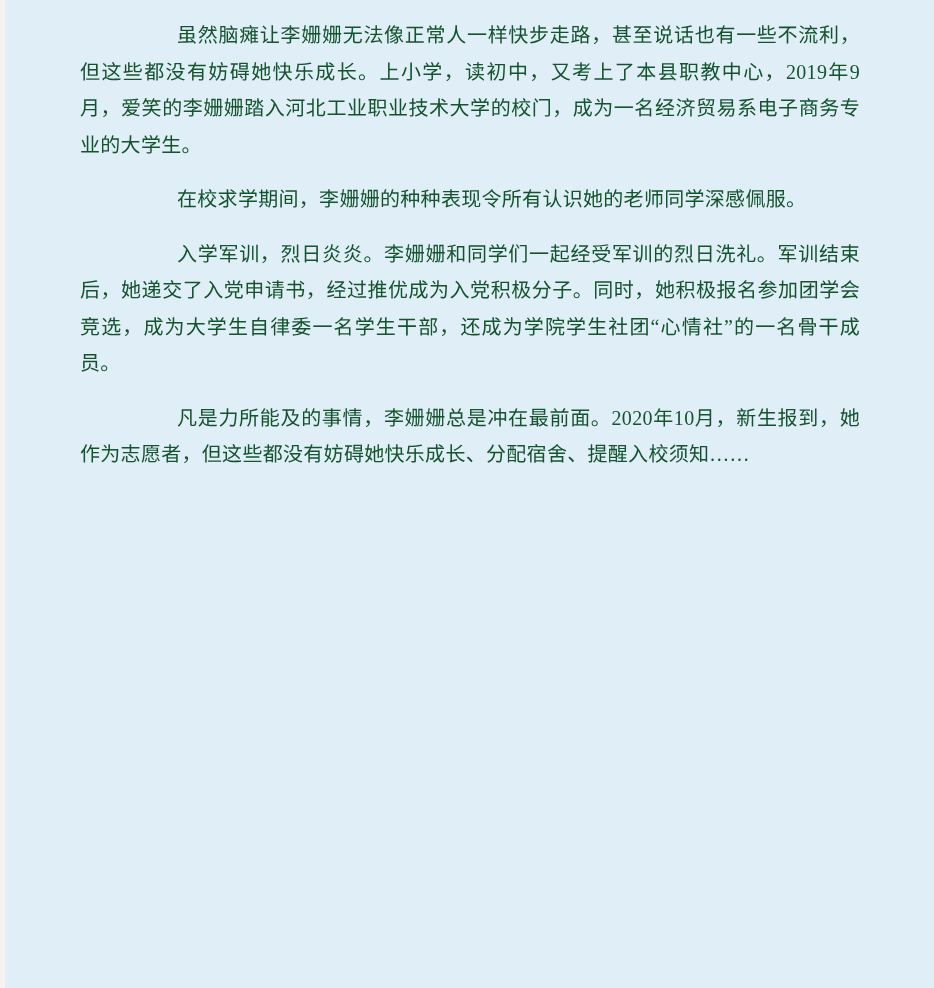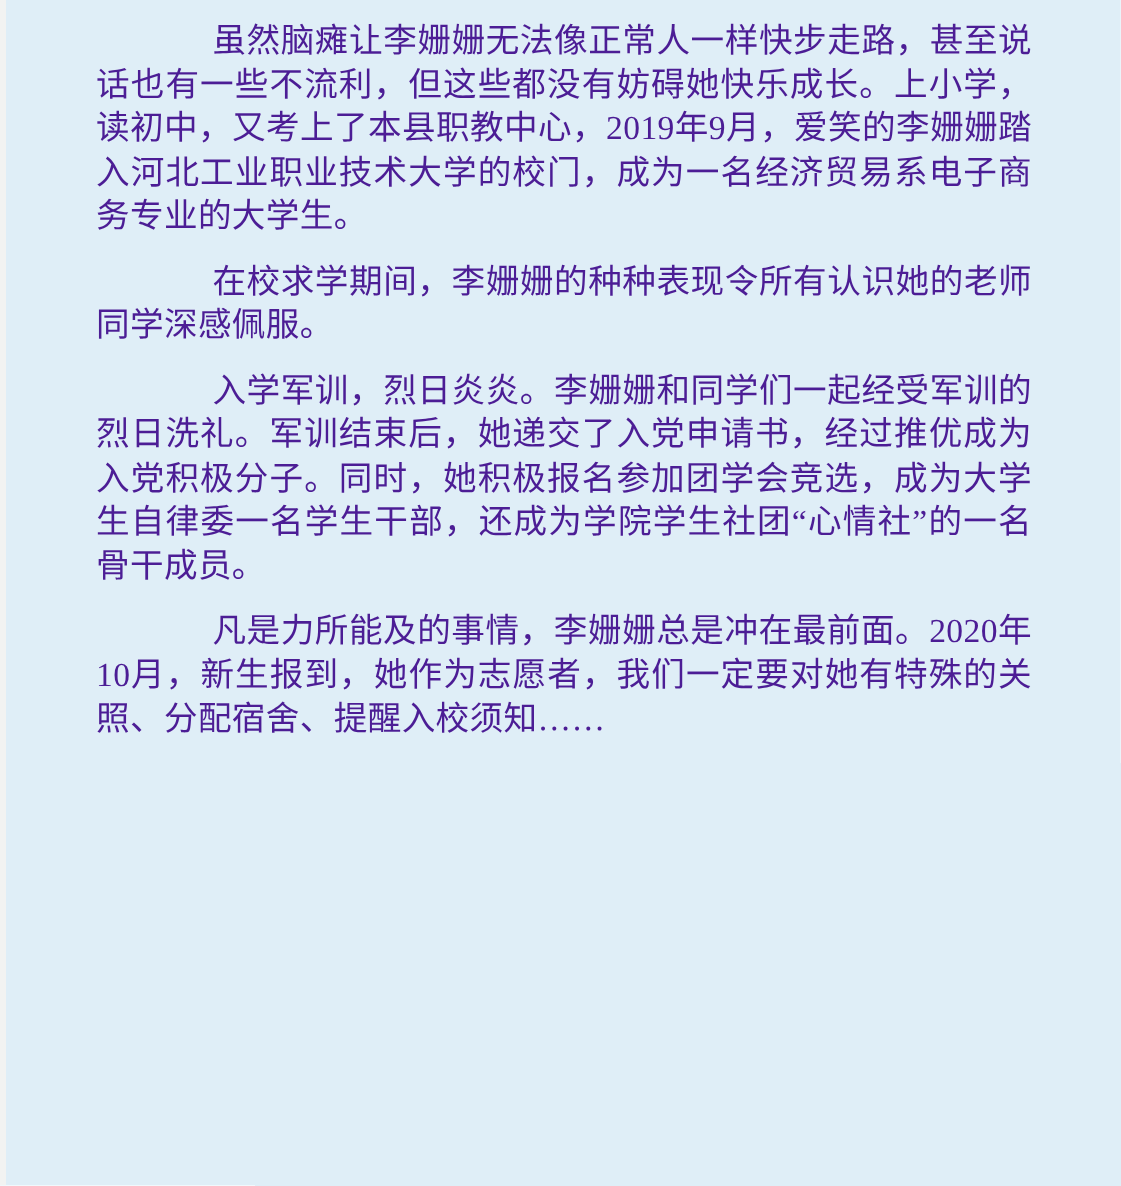--- a/index.html
+++ b/index.html
@@ -22,37 +22,37 @@
     height: 100%;
     background: #f2f3f2;
   }
   .content {
     box-sizing: border-box;
     width: 100%;
     padding: 17px 74px 20px 80px;
   }
   .para {
     font-family: "Liberation Serif", "DejaVu Serif", serif;
-    font-size: 28px;
+    font-size: 20px;
     line-height: 36.5px;
-    color: #4c1d95;
+    color: #14532d;
     margin: 0 0 18px 0;
     text-indent: 97px;
     text-align: justify;
     text-justify: inter-ideograph;
     letter-spacing: 0.3px;
   }
   .para:last-child {
     margin-bottom: 0;
   }
 </style>
 </head>
 <body>
 
 <div class="page">
   <div class="left-edge"></div>
   <div class="content">
     <p class="para">虽然脑瘫让李姗姗无法像正常人一样快步走路，甚至说话也有一些不流利，但这些都没有妨碍她快乐成长。上小学，读初中，又考上了本县职教中心，2019年9月，爱笑的李姗姗踏入河北工业职业技术大学的校门，成为一名经济贸易系电子商务专业的大学生。</p>
     <p class="para">在校求学期间，李姗姗的种种表现令所有认识她的老师同学深感佩服。</p>
     <p class="para">入学军训，烈日炎炎。李姗姗和同学们一起经受军训的烈日洗礼。军训结束后，她递交了入党申请书，经过推优成为入党积极分子。同时，她积极报名参加团学会竞选，成为大学生自律委一名学生干部，还成为学院学生社团“心情社”的一名骨干成员。</p>
-    <p class="para">凡是力所能及的事情，李姗姗总是冲在最前面。2020年10月，新生报到，她作为志愿者，我们一定要对她有特殊的关照、分配宿舍、提醒入校须知……</p>
+    <p class="para">凡是力所能及的事情，李姗姗总是冲在最前面。2020年10月，新生报到，她作为志愿者，但这些都没有妨碍她快乐成长、分配宿舍、提醒入校须知……</p>
   </div>
 </div>
 
 </body></html>

